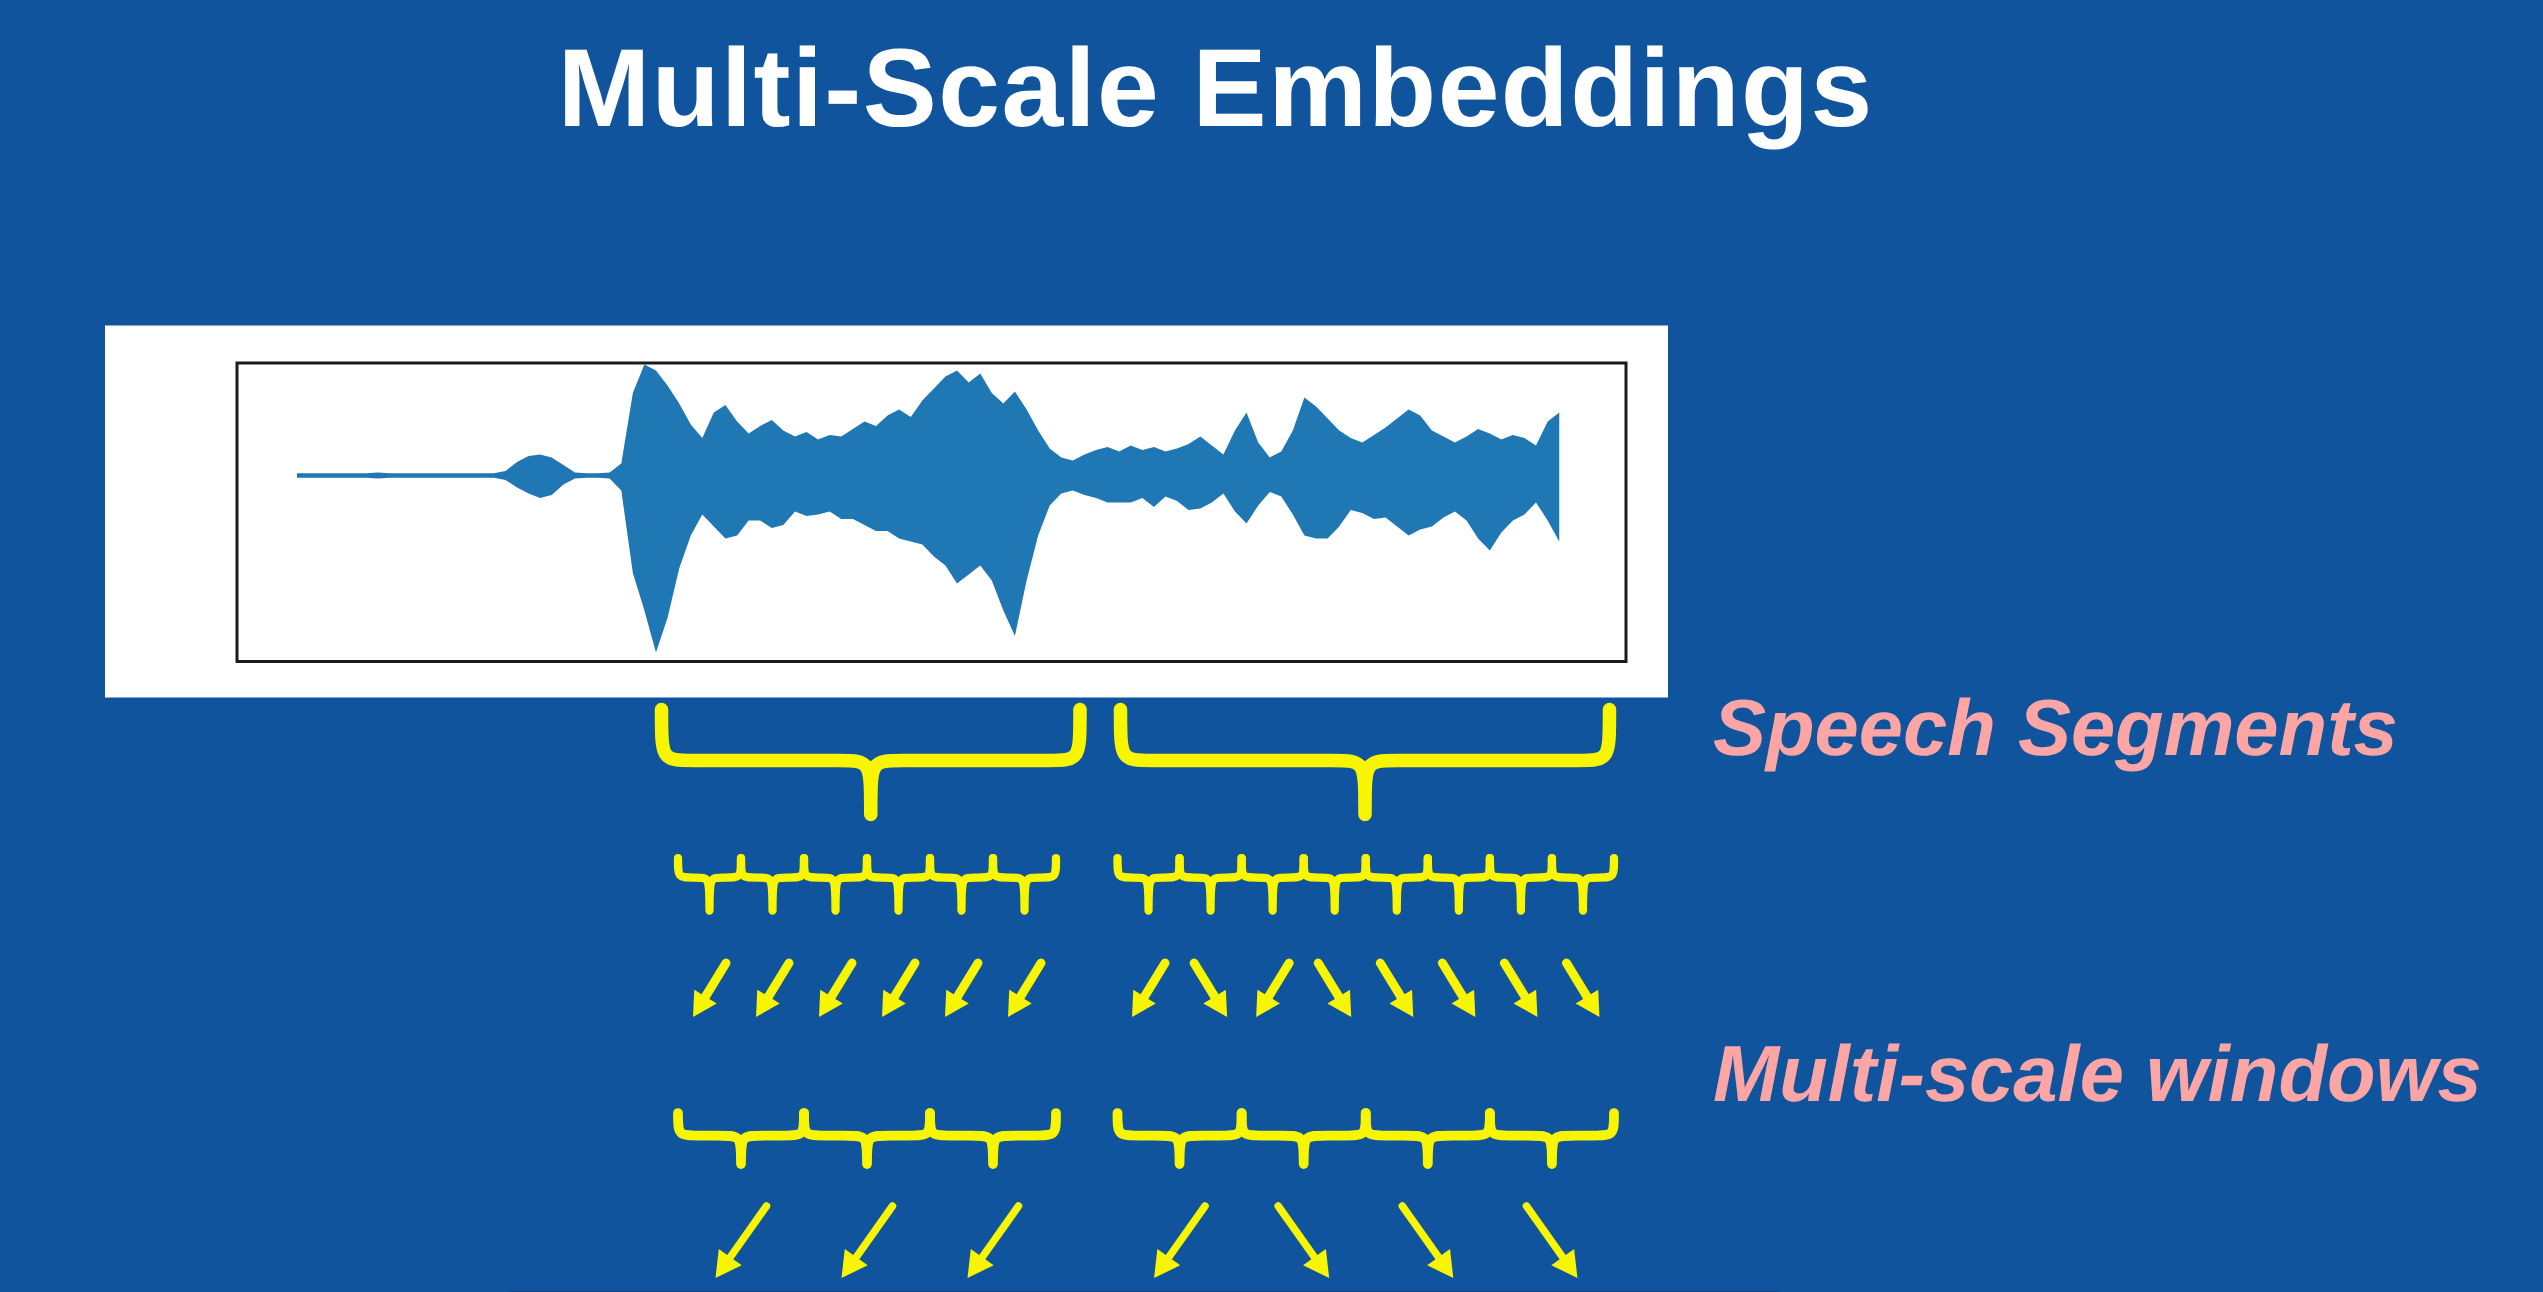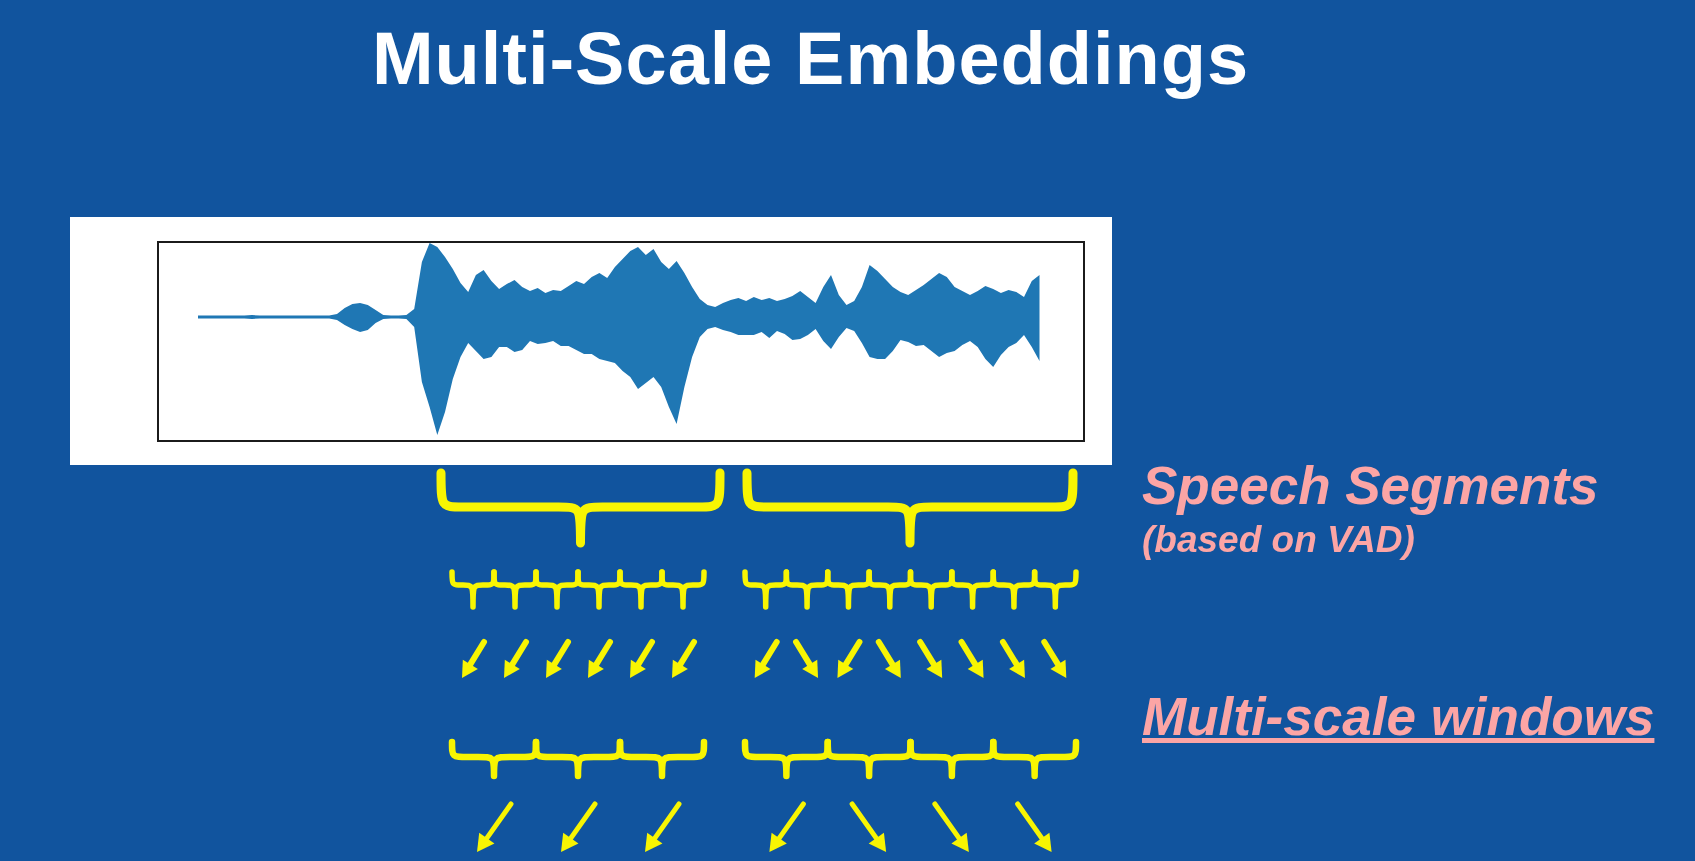--- a/index.html
+++ b/index.html
@@ -26,21 +26,21 @@
   .overlay{
     position:absolute; left:0; top:0; width:1695px; height:861px;
     pointer-events:none;
   }
   .label-block{
     position:absolute; left:1142px; color:#fca5a5; font-style:italic;
   }
   .label-speech{ top:455px; }
   .label-speech .big{ font-size:53px; font-weight:bold; line-height:1.18; }
   .label-speech .small{ font-size:37px; font-weight:bold; line-height:1.2; }
-  .label-windows{ top:686px; font-size:53px; font-weight:bold;text-decoration:underline; }
+  .label-windows{ top:686px; font-size:53px; font-weight:bold; }
 </style>
 </head>
 <body>
 
 <div class="slide">
 
   <h1 class="title">Multi-Scale Embeddings</h1>
 
   <div class="panel">
     <div class="frame"></div>
@@ -110,18 +110,17 @@
       <path d="M 910.5 742 C 910.5 757 910.5 757 926.5 757 L 935.875 757 C 951.875 757 951.875 757 951.875 776 C 951.875 757 951.875 757 967.875 757 L 977.25 757 C 993.25 757 993.25 757 993.25 742" fill="none" stroke="#F8F502" stroke-width="6.5" stroke-linecap="round" stroke-linejoin="round"></path>
       <line x1="934.875" y1="804" x2="960.7827572290752" y2="840.5756572645769" stroke="#F8F502" stroke-width="5" stroke-linecap="round"></line>
       <polygon points="968.875,852 951.4188763084337,843.532045957568 966.6785341050347,832.7231216849757" fill="#F8F502"></polygon>
       <path d="M 993.25 742 C 993.25 757 993.25 757 1009.25 757 L 1018.625 757 C 1034.625 757 1034.625 757 1034.625 776 C 1034.625 757 1034.625 757 1050.625 757 L 1060 757 C 1076 757 1076 757 1076 742" fill="none" stroke="#F8F502" stroke-width="6.5" stroke-linecap="round" stroke-linejoin="round"></path>
       <line x1="1017.625" y1="804" x2="1043.5327572290753" y2="840.5756572645769" stroke="#F8F502" stroke-width="5" stroke-linecap="round"></line>
       <polygon points="1051.625,852 1034.1688763084337,843.532045957568 1049.4285341050347,832.7231216849757" fill="#F8F502"></polygon>
     </svg>
 
   <div class="label-block label-speech">
     <div class="big">Speech Segments</div>
-    <div class="small">(based on VAD)</div>
   </div>
 
   <div class="label-block label-windows">Multi-scale windows</div>
 
 </div>
 
 </body></html>

